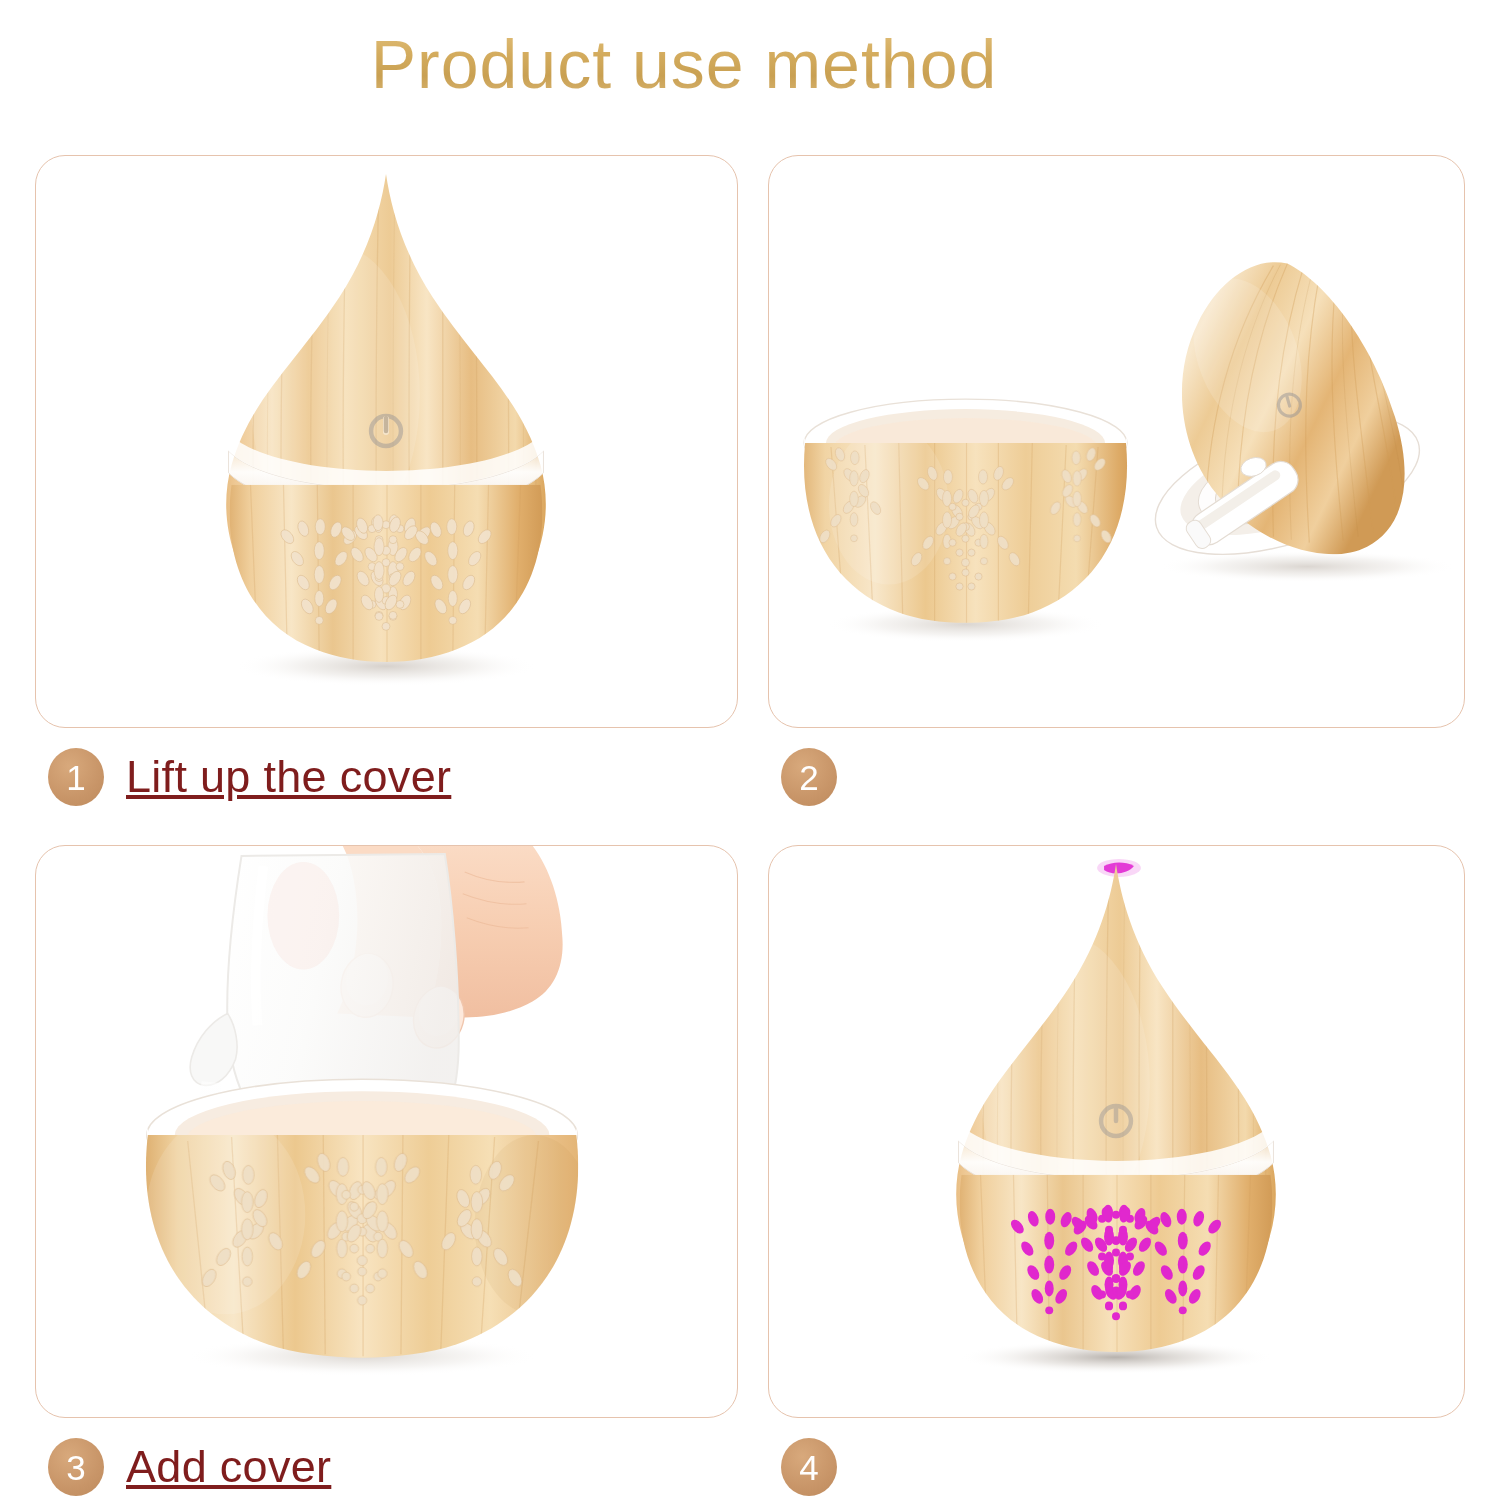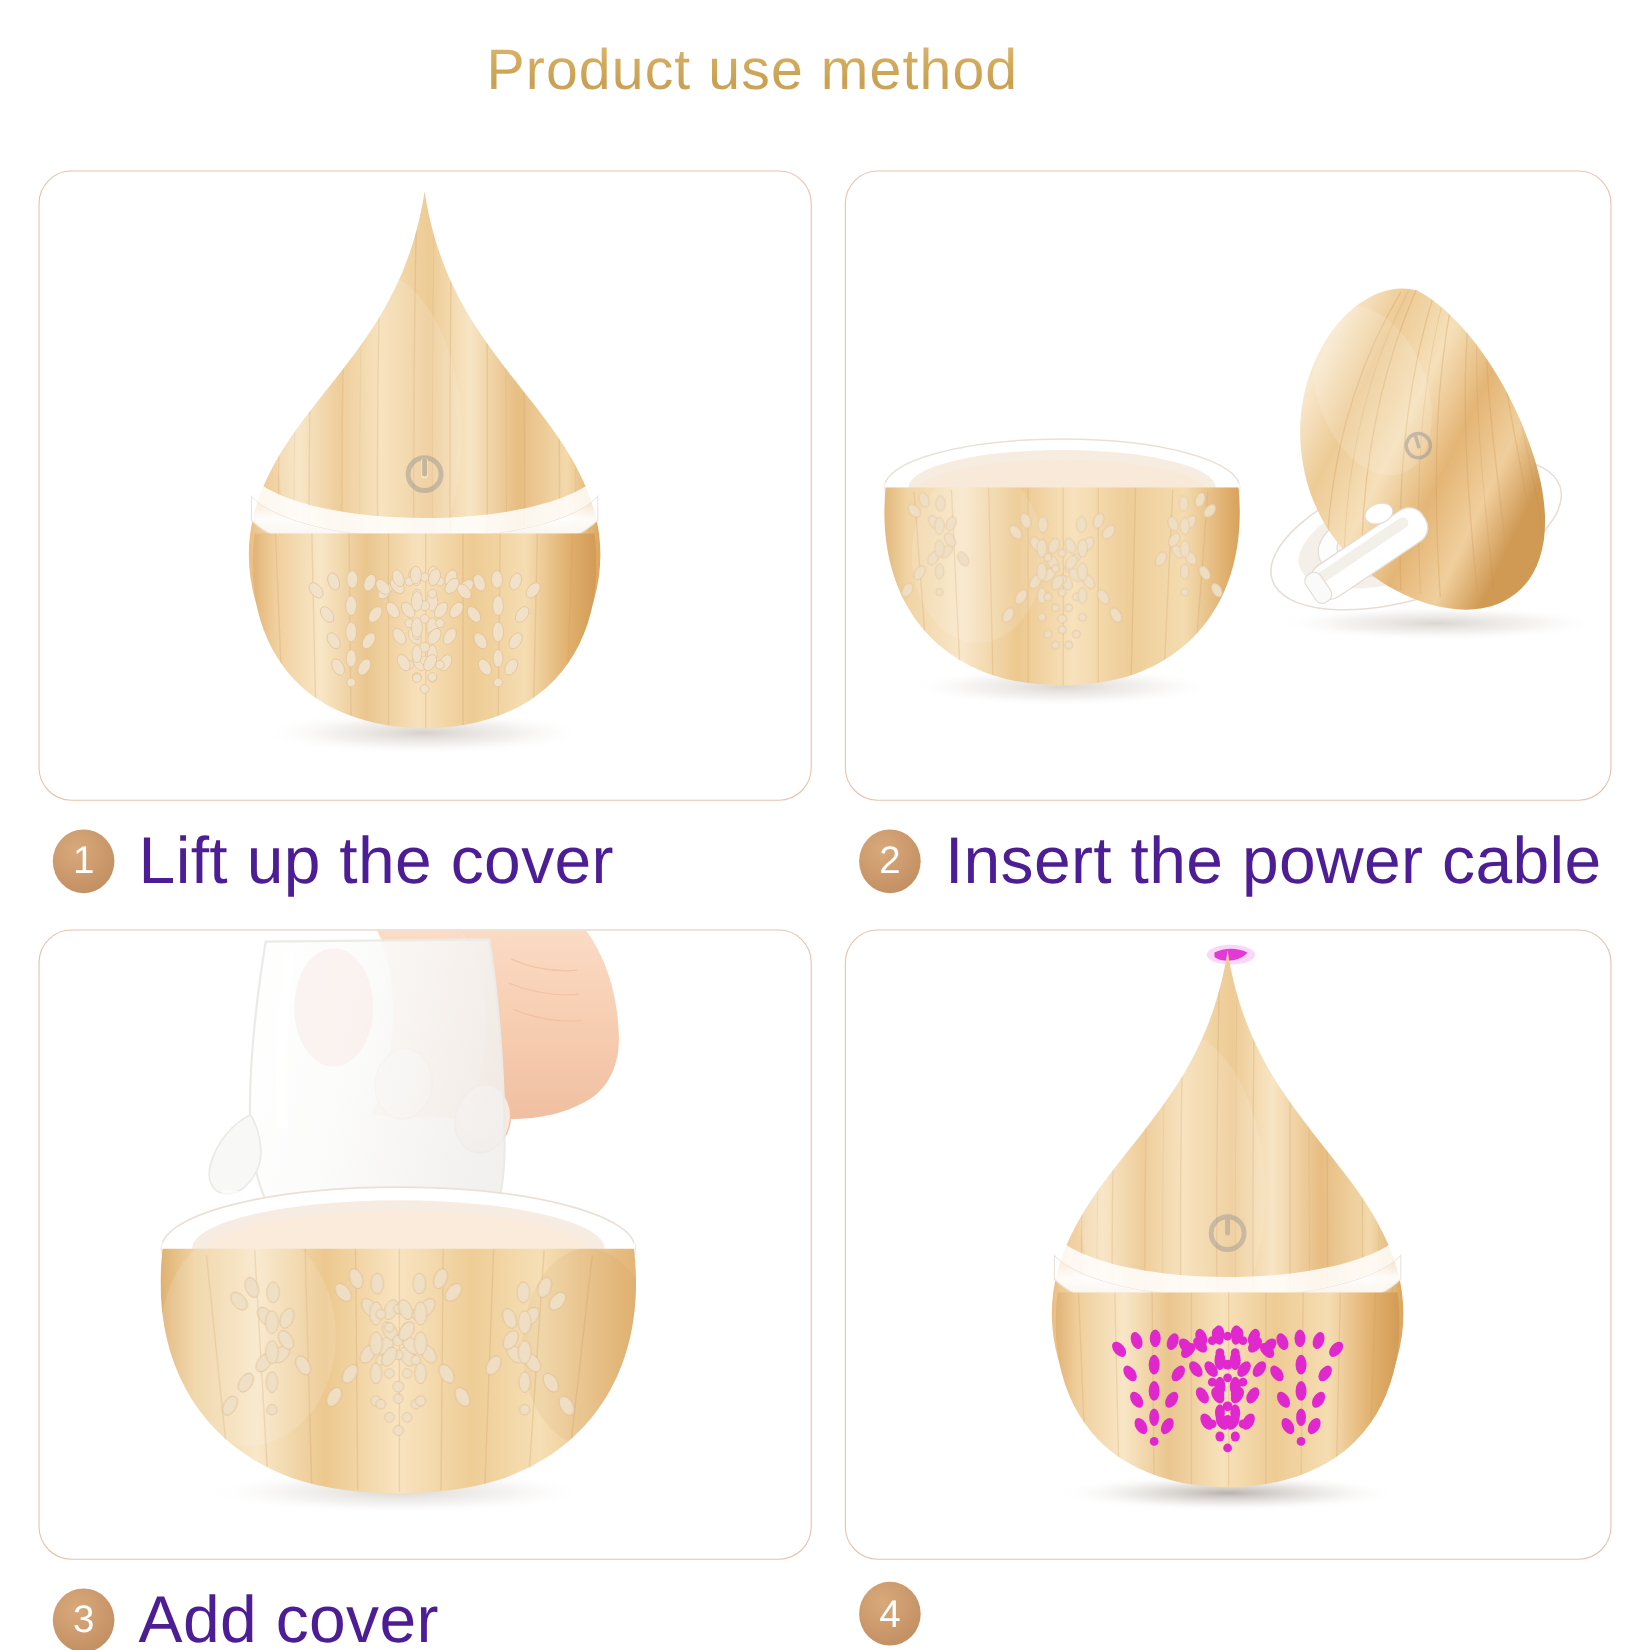--- a/index.html
+++ b/index.html
@@ -9,21 +9,21 @@
     font-family: "Liberation Sans", sans-serif;
     overflow: hidden;
   }
   .page { position: relative; width: 1500px; height: 1500px; background: #fff; }
 
   
   .title {
     position: absolute;
     top: 14px; left: 0; width: 1368px;
     text-align: center;
-    font-size: 52px;
+    font-size: 68px;
     font-weight: 400;
     letter-spacing: 1px;
     background: linear-gradient(180deg, #e8c98a 0%, #d4ac5e 40%, #c9a052 62%, #e3c388 100%);
     -webkit-background-clip: text;
     background-clip: text;
     color: #d3ab5c;
     -webkit-text-fill-color: transparent;
     line-height: 100px;
   }
 
@@ -51,25 +51,26 @@
     width: 56px; height: 58px; border-radius: 50%;
     background: radial-gradient(circle at 38% 32%, #d8a97c 0%, #c89568 60%, #bd8a5d 100%);
     color: #ffffff;
     font-size: 35px;
     font-weight: 400;
     display: flex; align-items: center; justify-content: center;
     flex: 0 0 auto;
     line-height: 1;
   }
   .cap-text {
-    font-size: 60px;
-    color: #4c1d95;
+    font-size: 45px;
+    color: #7f1d1d;
     font-weight: 300;
     letter-spacing: 0.3px;
     white-space: nowrap;
+    text-decoration: underline;
   }
 
   
   .art { position: absolute; inset: 0; }
   .art svg { width: 100%; height: 100%; display: block; }
 </style>
 </head>
 <body>
 
 <div class="page">
@@ -909,21 +910,20 @@
     </div>
   </div>
 
   <div class="caption" id="cap-1">
     <div class="badge">1</div>
     <div class="cap-text">Lift up the cover</div>
   </div>
 
   <div class="caption" id="cap-2">
     <div class="badge">2</div>
-    <div class="cap-text">Insert the power cable</div>
   </div>
 
   <div class="caption" id="cap-3">
     <div class="badge">3</div>
     <div class="cap-text">Add cover</div>
   </div>
 
   <div class="caption" id="cap-4">
     <div class="badge">4</div>
   </div>

